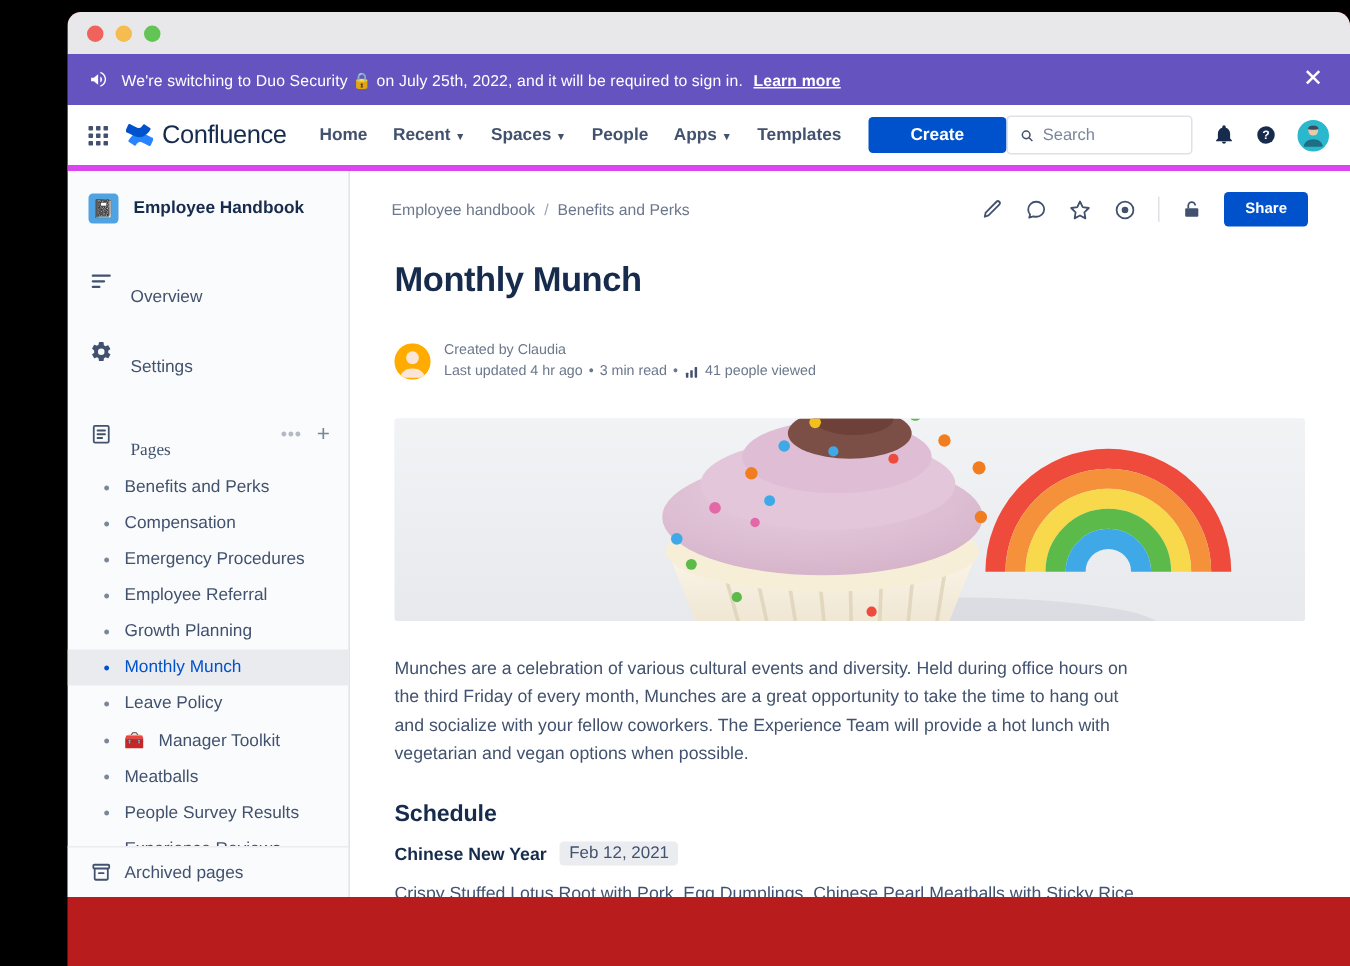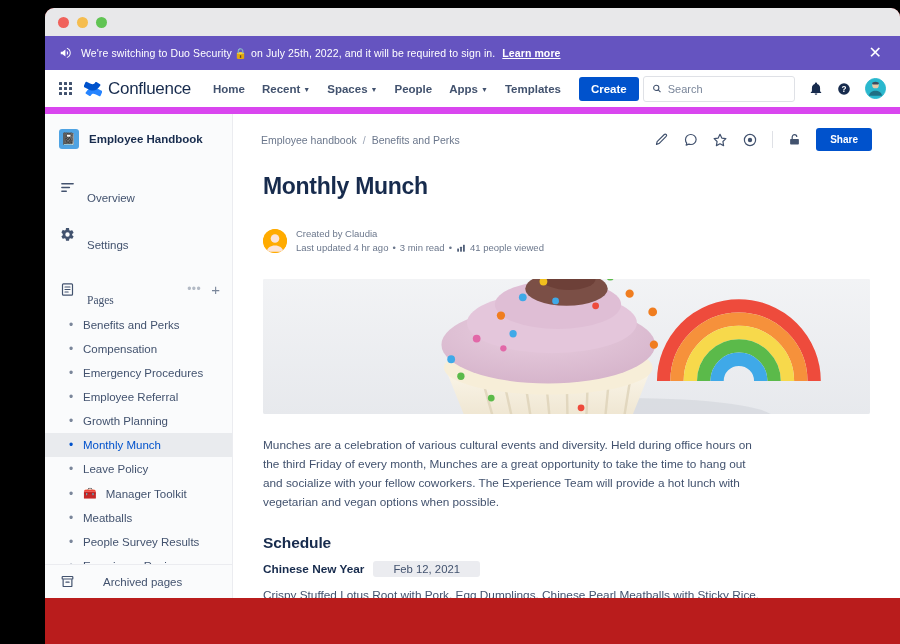--- a/index.html
+++ b/index.html
@@ -70,38 +70,38 @@
     font-weight: 300;
   }
 
   
   .topnav {
     height: 44px;
     background: #fff;
     display: flex;
     align-items: center;
     padding: 0 14px;
-    border-bottom: 7px solid #d946ef;
+    border-bottom: 4px solid #d946ef;
   }
   .appswitch { display: grid; grid-template-columns: repeat(3,3px); gap: 2px; margin-right: 12px; cursor: pointer; }
   .appswitch i { width: 3px; height: 3px; background: #42526e; border-radius: .5px; display:block;}
   .brand { display: flex; align-items: center; gap: 6px; margin-right: 22px; cursor: pointer; }
   .brand-word { font-size: 17px; color: #172b4d; letter-spacing: -.3px; font-weight: 400; }
   .navlinks { display: flex; align-items: center; gap: 17px; }
   .navlink {
     font-size: 11.5px; color: #42526e; font-weight: bold;
     display: flex; align-items: center; gap: 3px; cursor: pointer; white-space: nowrap;
   }
   .caret { font-size: 7px; color: #42526e; position: relative; top: 1px; }
   .create-btn {
     margin-left: 18px;
     background: #0052cc; color: #fff;
     font-size: 11.5px; font-weight: bold;
     border: none; border-radius: 3px;
-    padding: 6px 12px; cursor: pointer;
+    padding: 6px 28px; cursor: pointer;
   }
   .searchbox {
     margin-left: auto;
     width: 152px; height: 26px;
     border: 1px solid #dfe1e6; border-radius: 3px;
     display: flex; align-items: center; gap: 6px;
     padding: 0 8px; background: #fff; cursor: text;
   }
   .searchbox input {
     border: none; outline: none; font-size: 11px;
@@ -152,21 +152,21 @@
   }
   .page-item .bullet { color: #7a869a; font-size: 12px; line-height: 1; width:6px; flex:none;}
   .page-item .ptxt { font-size: 11.5px; color: #42526e; white-space: nowrap; }
   .page-item.active { background: #e9ebee; }
   .page-item.active .ptxt { color: #0052cc; }
   .page-item.active .bullet { color: #0052cc; }
   .page-emoji { font-size: 11px; margin-right: 1px; }
   .archived {
     position: absolute; bottom: 0; left: 0; right: 0;
     background: #fafbfc; border-top: 1px solid #ebecf0;
-    display: flex; align-items: center; gap: 28px;
+    display: flex; align-items: center; gap: 8px;
     padding: 9px 12px 9px 14px; cursor: pointer;
   }
   .archived .lbl { font-size: 11.5px; color: #42526e; }
 
   
   .content { flex: 1; background: #fff; position: relative; overflow: hidden; }
   .crumbbar {
     display: flex; align-items: center;
     padding: 14px 28px 6px 28px;
   }
@@ -203,21 +203,21 @@
     max-width: 500px;
   }
   .h2 {
     margin: 22px 2px 0 2px;
     font-size: 15.5px; color: #172b4d; font-weight: bold; letter-spacing: -.1px;
   }
   .evt-row { display: flex; align-items: center; gap: 9px; margin: 9px 2px 0 2px; }
   .evt-name { font-size: 11.8px; color: #172b4d; font-weight: bold; }
   .evt-date {
     font-size: 11.3px; color: #42526e;
-    background: #ebecf0; border-radius: 3px; padding: 2px 20px;
+    background: #ebecf0; border-radius: 3px; padding: 2px 6px;
   }
   .evt-desc {
     margin: 9px 2px 0 2px; font-size: 11.8px; line-height: 1.6; color: #42526e;
     max-width: 500px;
   }
 </style>
 </head>
 <body>
 
 <div class="stage">

